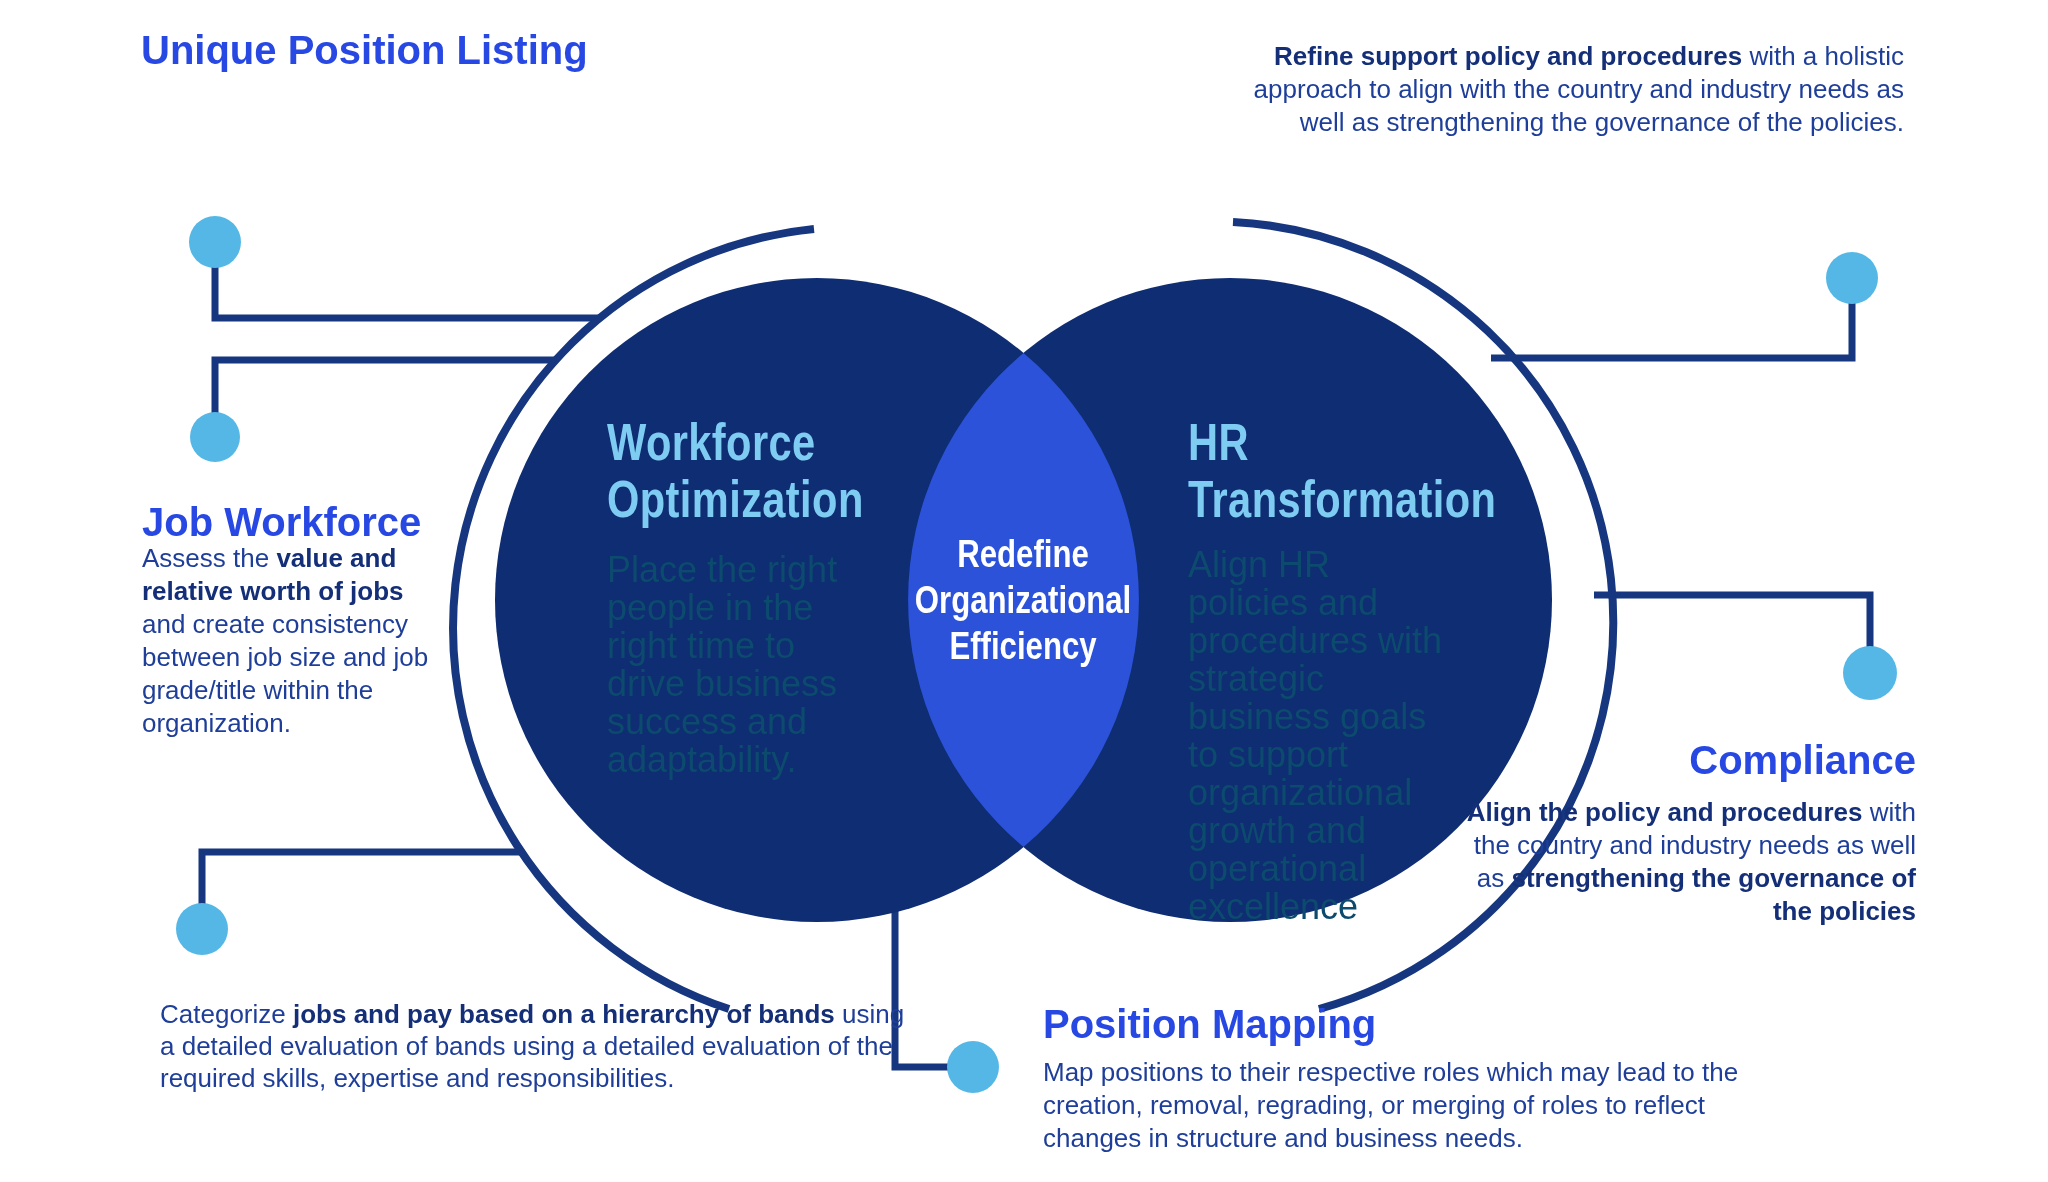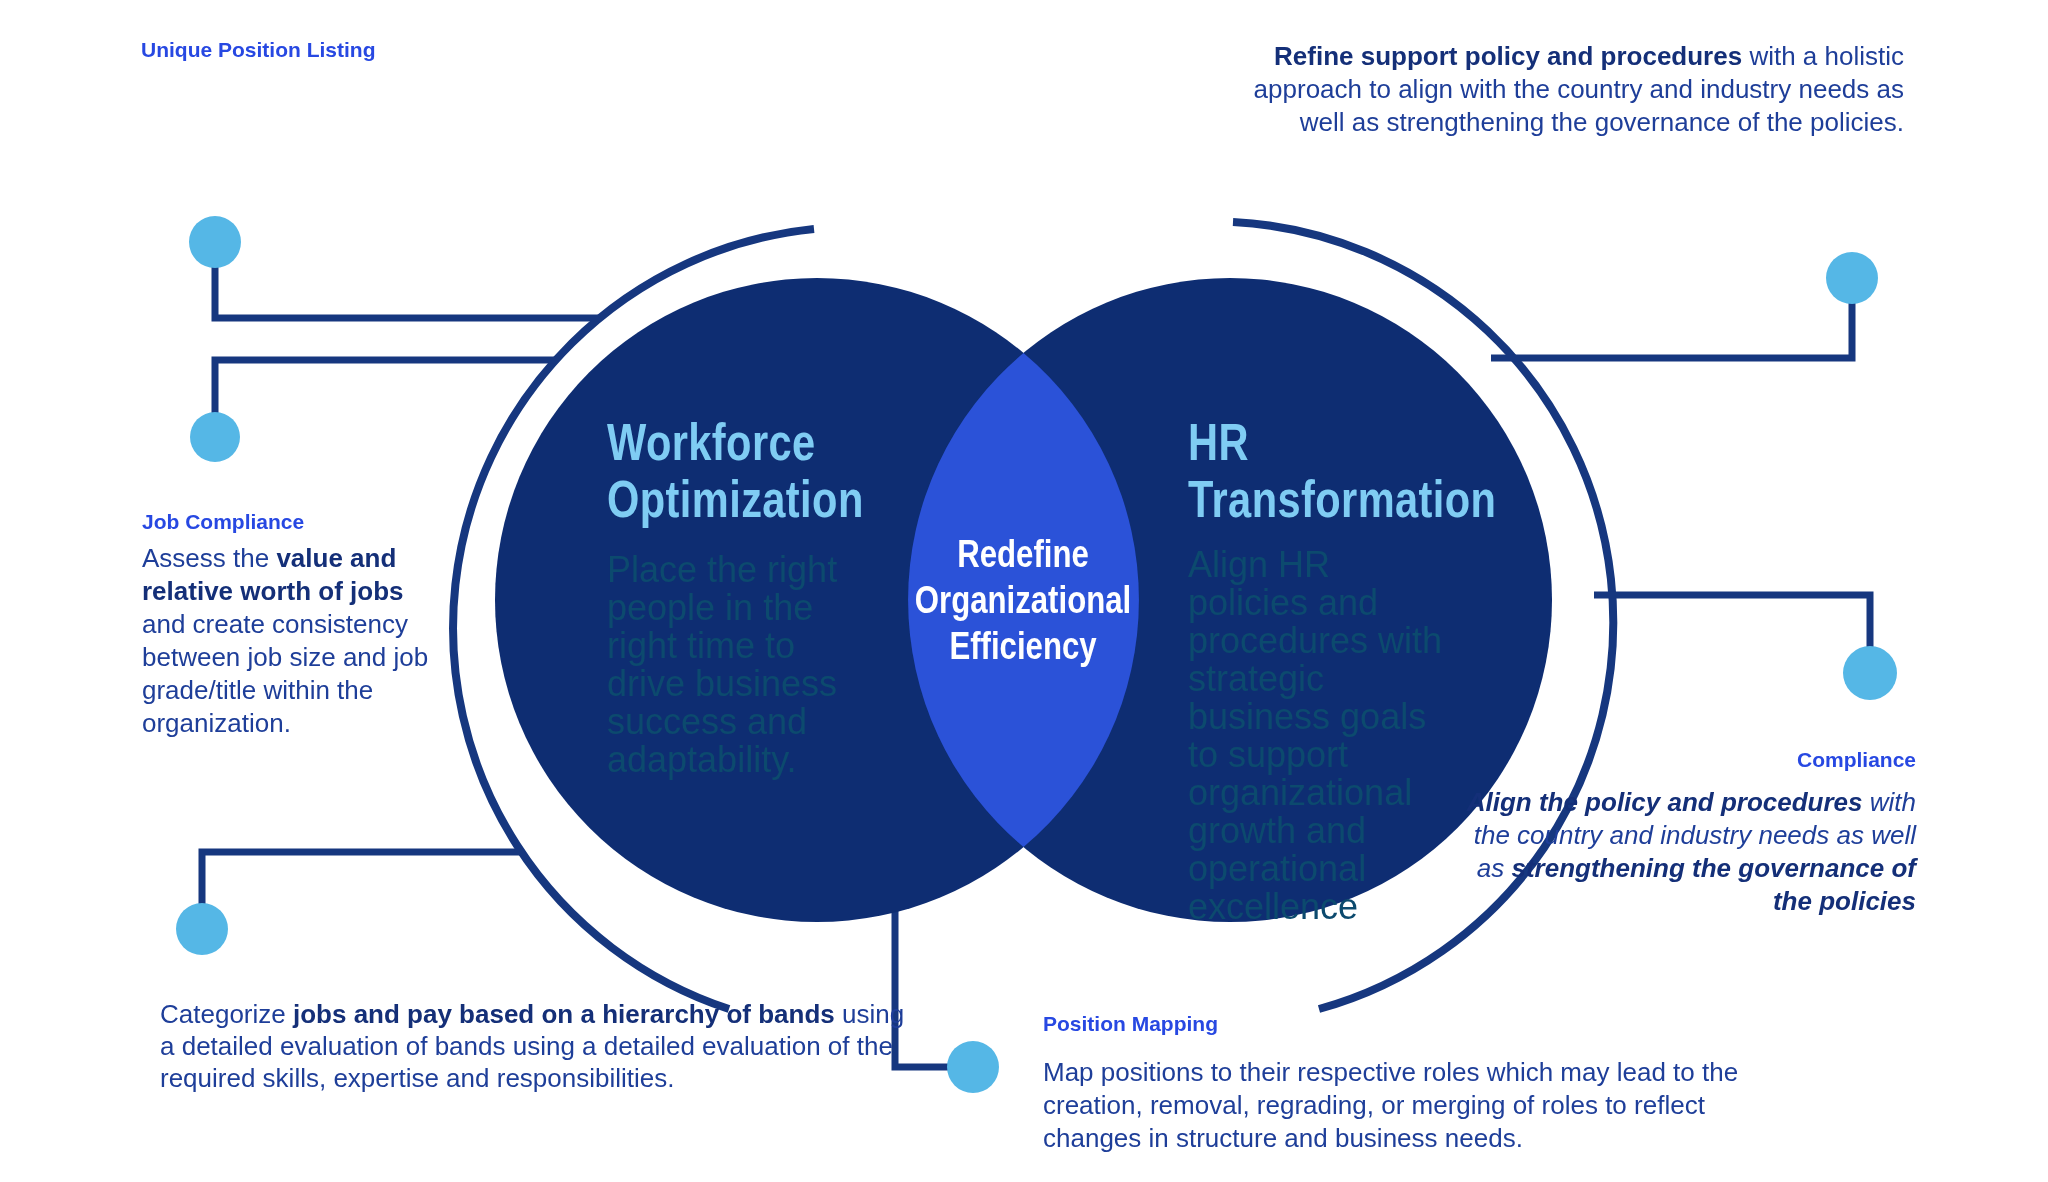--- a/index.html
+++ b/index.html
@@ -12,31 +12,31 @@
     --body-bold:  #142f78;
     --lightblue:  #7fccf3;
   }
   html,body{margin:0;padding:0;}
   body{
     width:2048px;height:1182px;position:relative;overflow:hidden;background:#ffffff;
     font-family:"Liberation Sans", sans-serif;
   }
   #venn-svg{position:absolute;left:0;top:0;}
   .callout{position:absolute;}
-  .sec-title{font-size:21px;line-height:40px;font-weight:700;color:var(--title-blue);}
+  .sec-title{font-size:40px;line-height:40px;font-weight:700;color:var(--title-blue);}
   .sec-body{font-size:26px;line-height:33px;color:var(--body-navy);}
   .sec-body b{color:var(--body-bold);}
   #upl{left:141px;top:30px;width:915px;}
   #upl .sec-body{margin-top:16px;}
   #hrp{right:144px;top:14px;width:700px;text-align:right;}
   #hrp .sec-body{margin-top:26px;}
   #je{left:142px;top:502px;width:310px;}
   #je .sec-body{}
   #comp{right:132px;top:740px;width:470px;text-align:right;}
-  #comp .sec-body{margin-top:6px;font-style:italic;}
+  #comp .sec-body{margin-top:16px;}
   #jg{left:160px;top:988px;width:760px;}
   #jg .sec-body{margin-top:10px;line-height:32px;}
   #pm{left:1043px;top:1004px;width:710px;}
   #pm .sec-body{margin-top:12px;}
   .circle-title{
     position:absolute;font-weight:700;font-size:52px;line-height:57px;
     color:var(--lightblue);white-space:pre-line;transform:scaleX(.8);
     transform-origin:0 0;letter-spacing:.5px;
   }
   #left-title{left:607px;top:414px;}
@@ -79,21 +79,21 @@
 
 <div class="callout" id="upl">
   <div class="sec-title">Unique Position Listing</div>
 </div>
 
 <div class="callout" id="hrp">
   <div class="sec-body"><b>Refine support policy and procedures</b> with a holistic approach to align with the country and industry needs as well as strengthening the governance of the policies.</div>
 </div>
 
 <div class="callout" id="je">
-  <div class="sec-title">Job Compliance</div>
+  <div class="sec-title">Job Workforce</div>
   <div class="sec-body">Assess the <b>value and relative worth of jobs</b> and create consistency between job size and job grade/title within the organization.</div>
 </div>
 
 <div class="callout" id="comp">
   <div class="sec-title">Compliance</div>
   <div class="sec-body"><b>Align the policy and procedures</b> with the country and industry needs as well as <b>strengthening the governance of the policies</b></div>
 </div>
 
 <div class="callout" id="jg">
   <div class="sec-body">Categorize <b>jobs and pay based on a hierarchy of bands</b> using a detailed evaluation of bands using a detailed evaluation of the required skills, expertise and responsibilities.</div>

